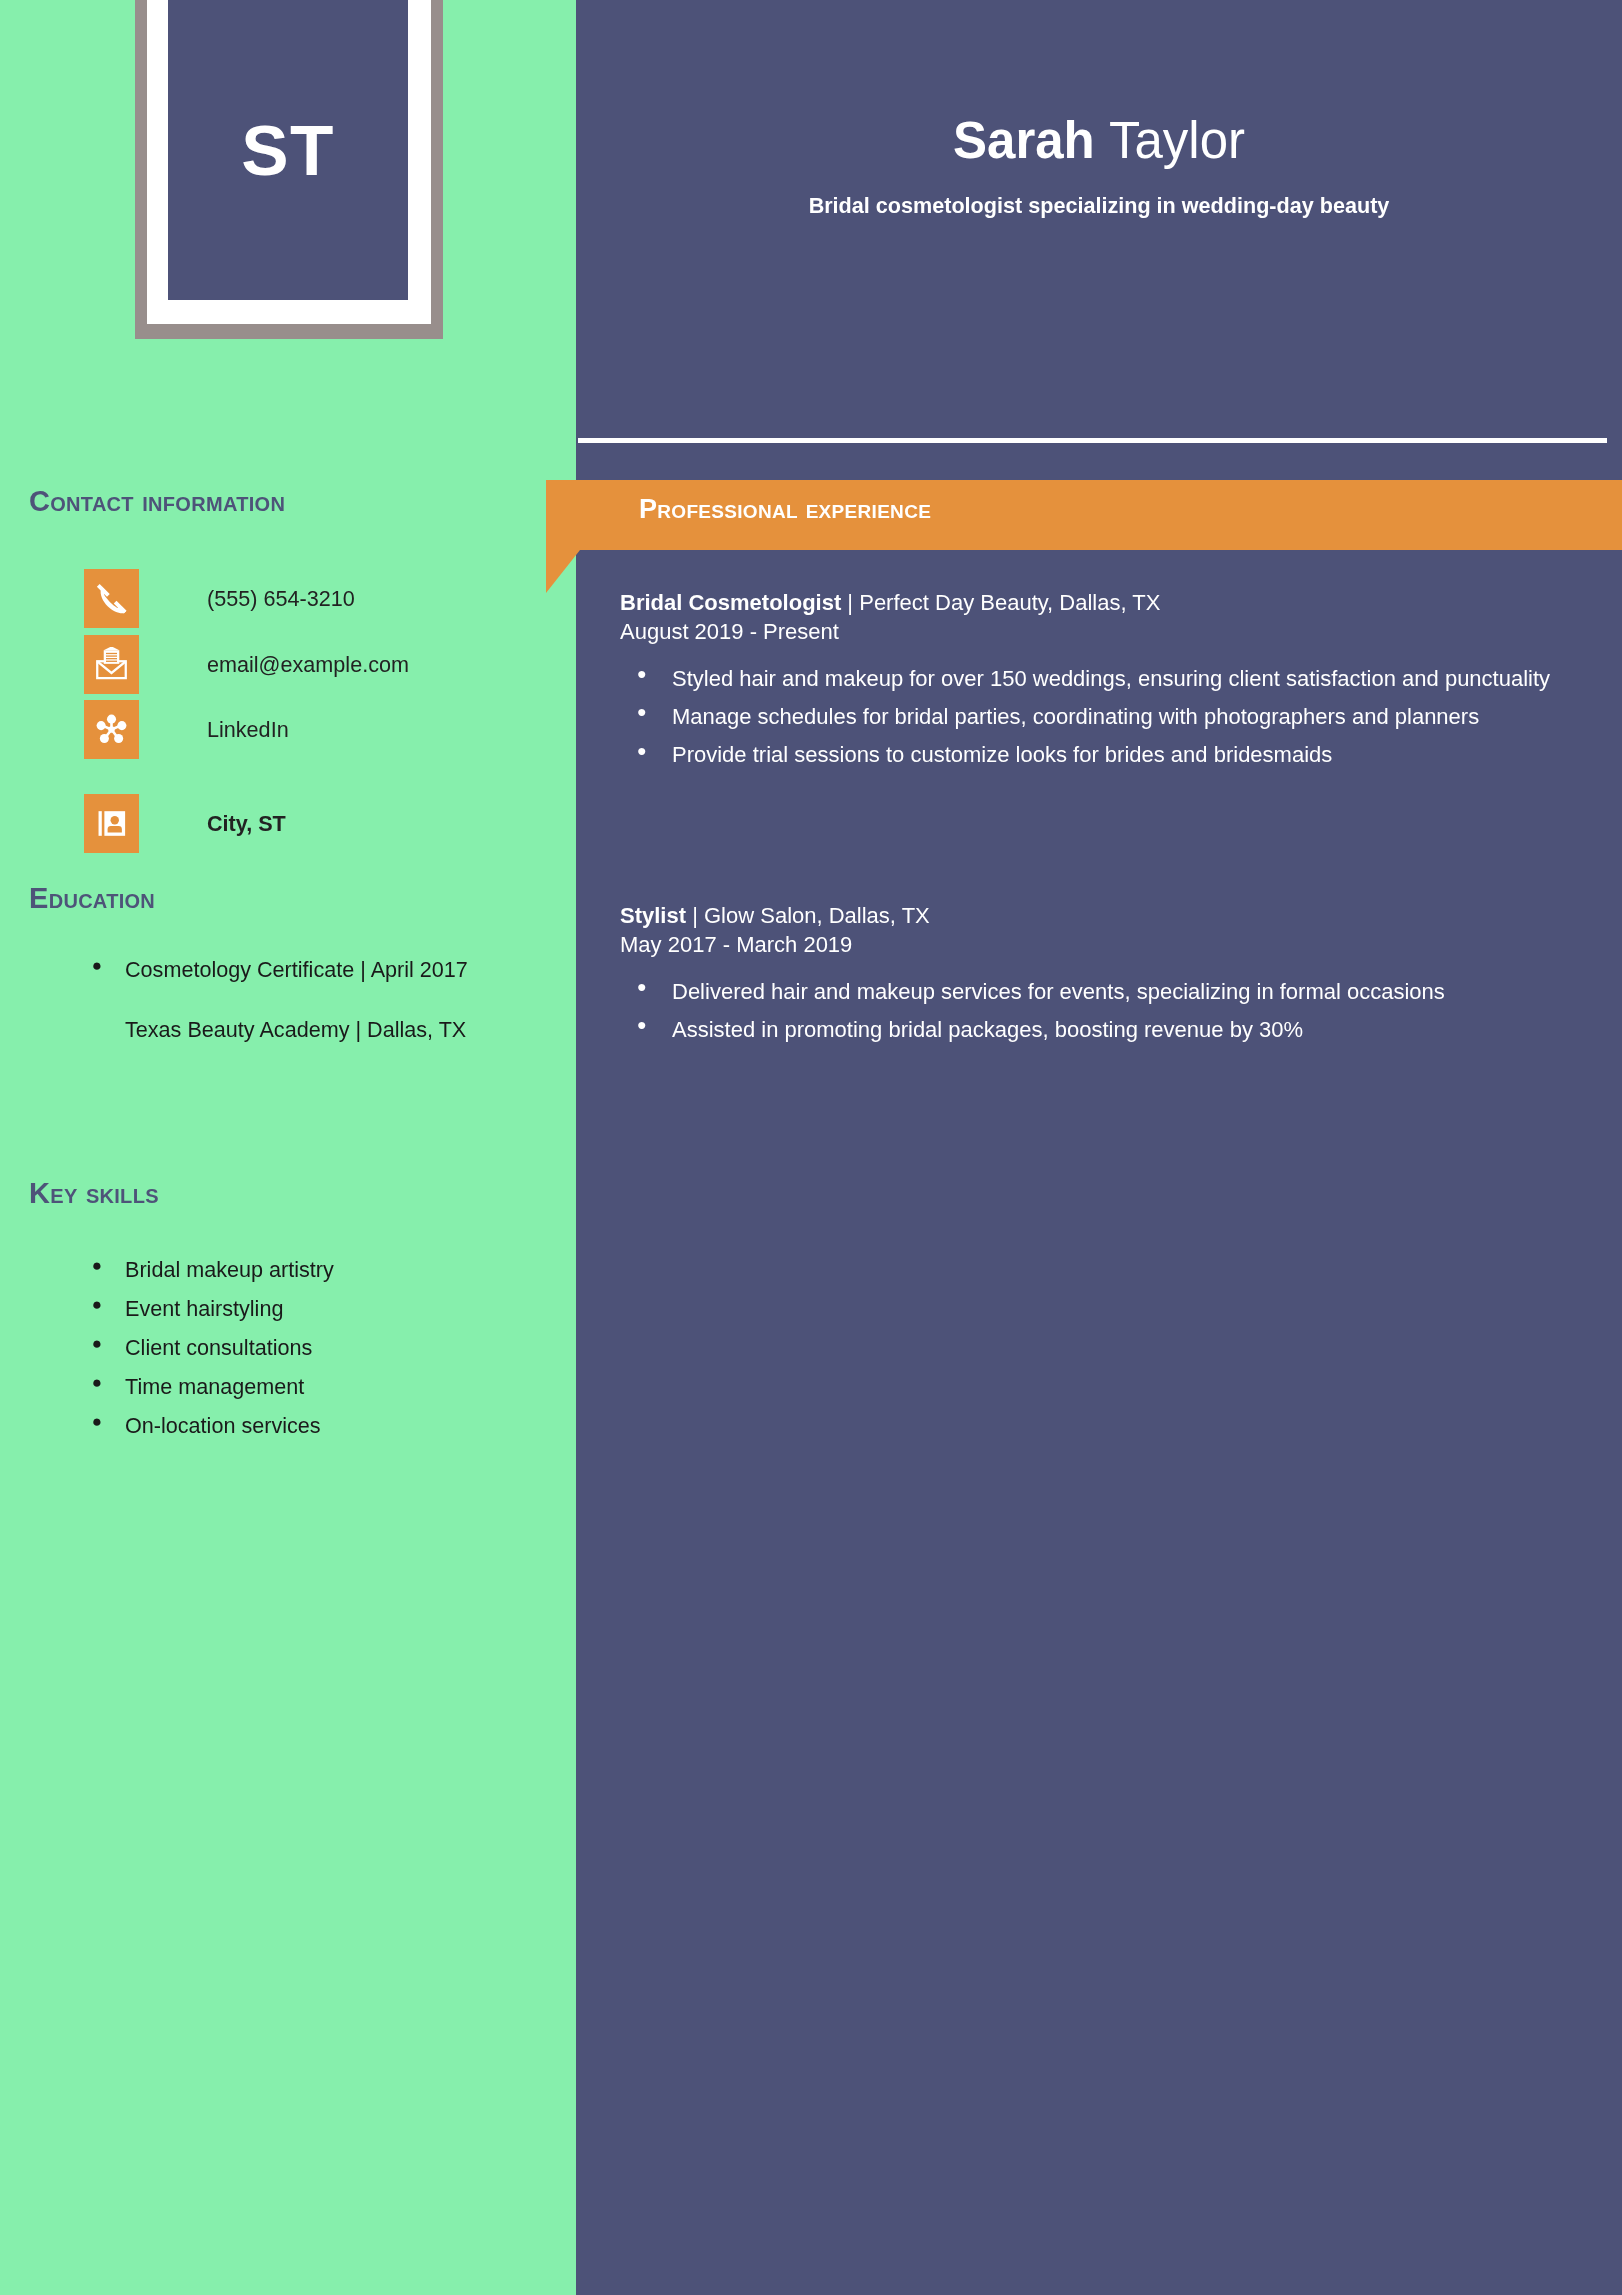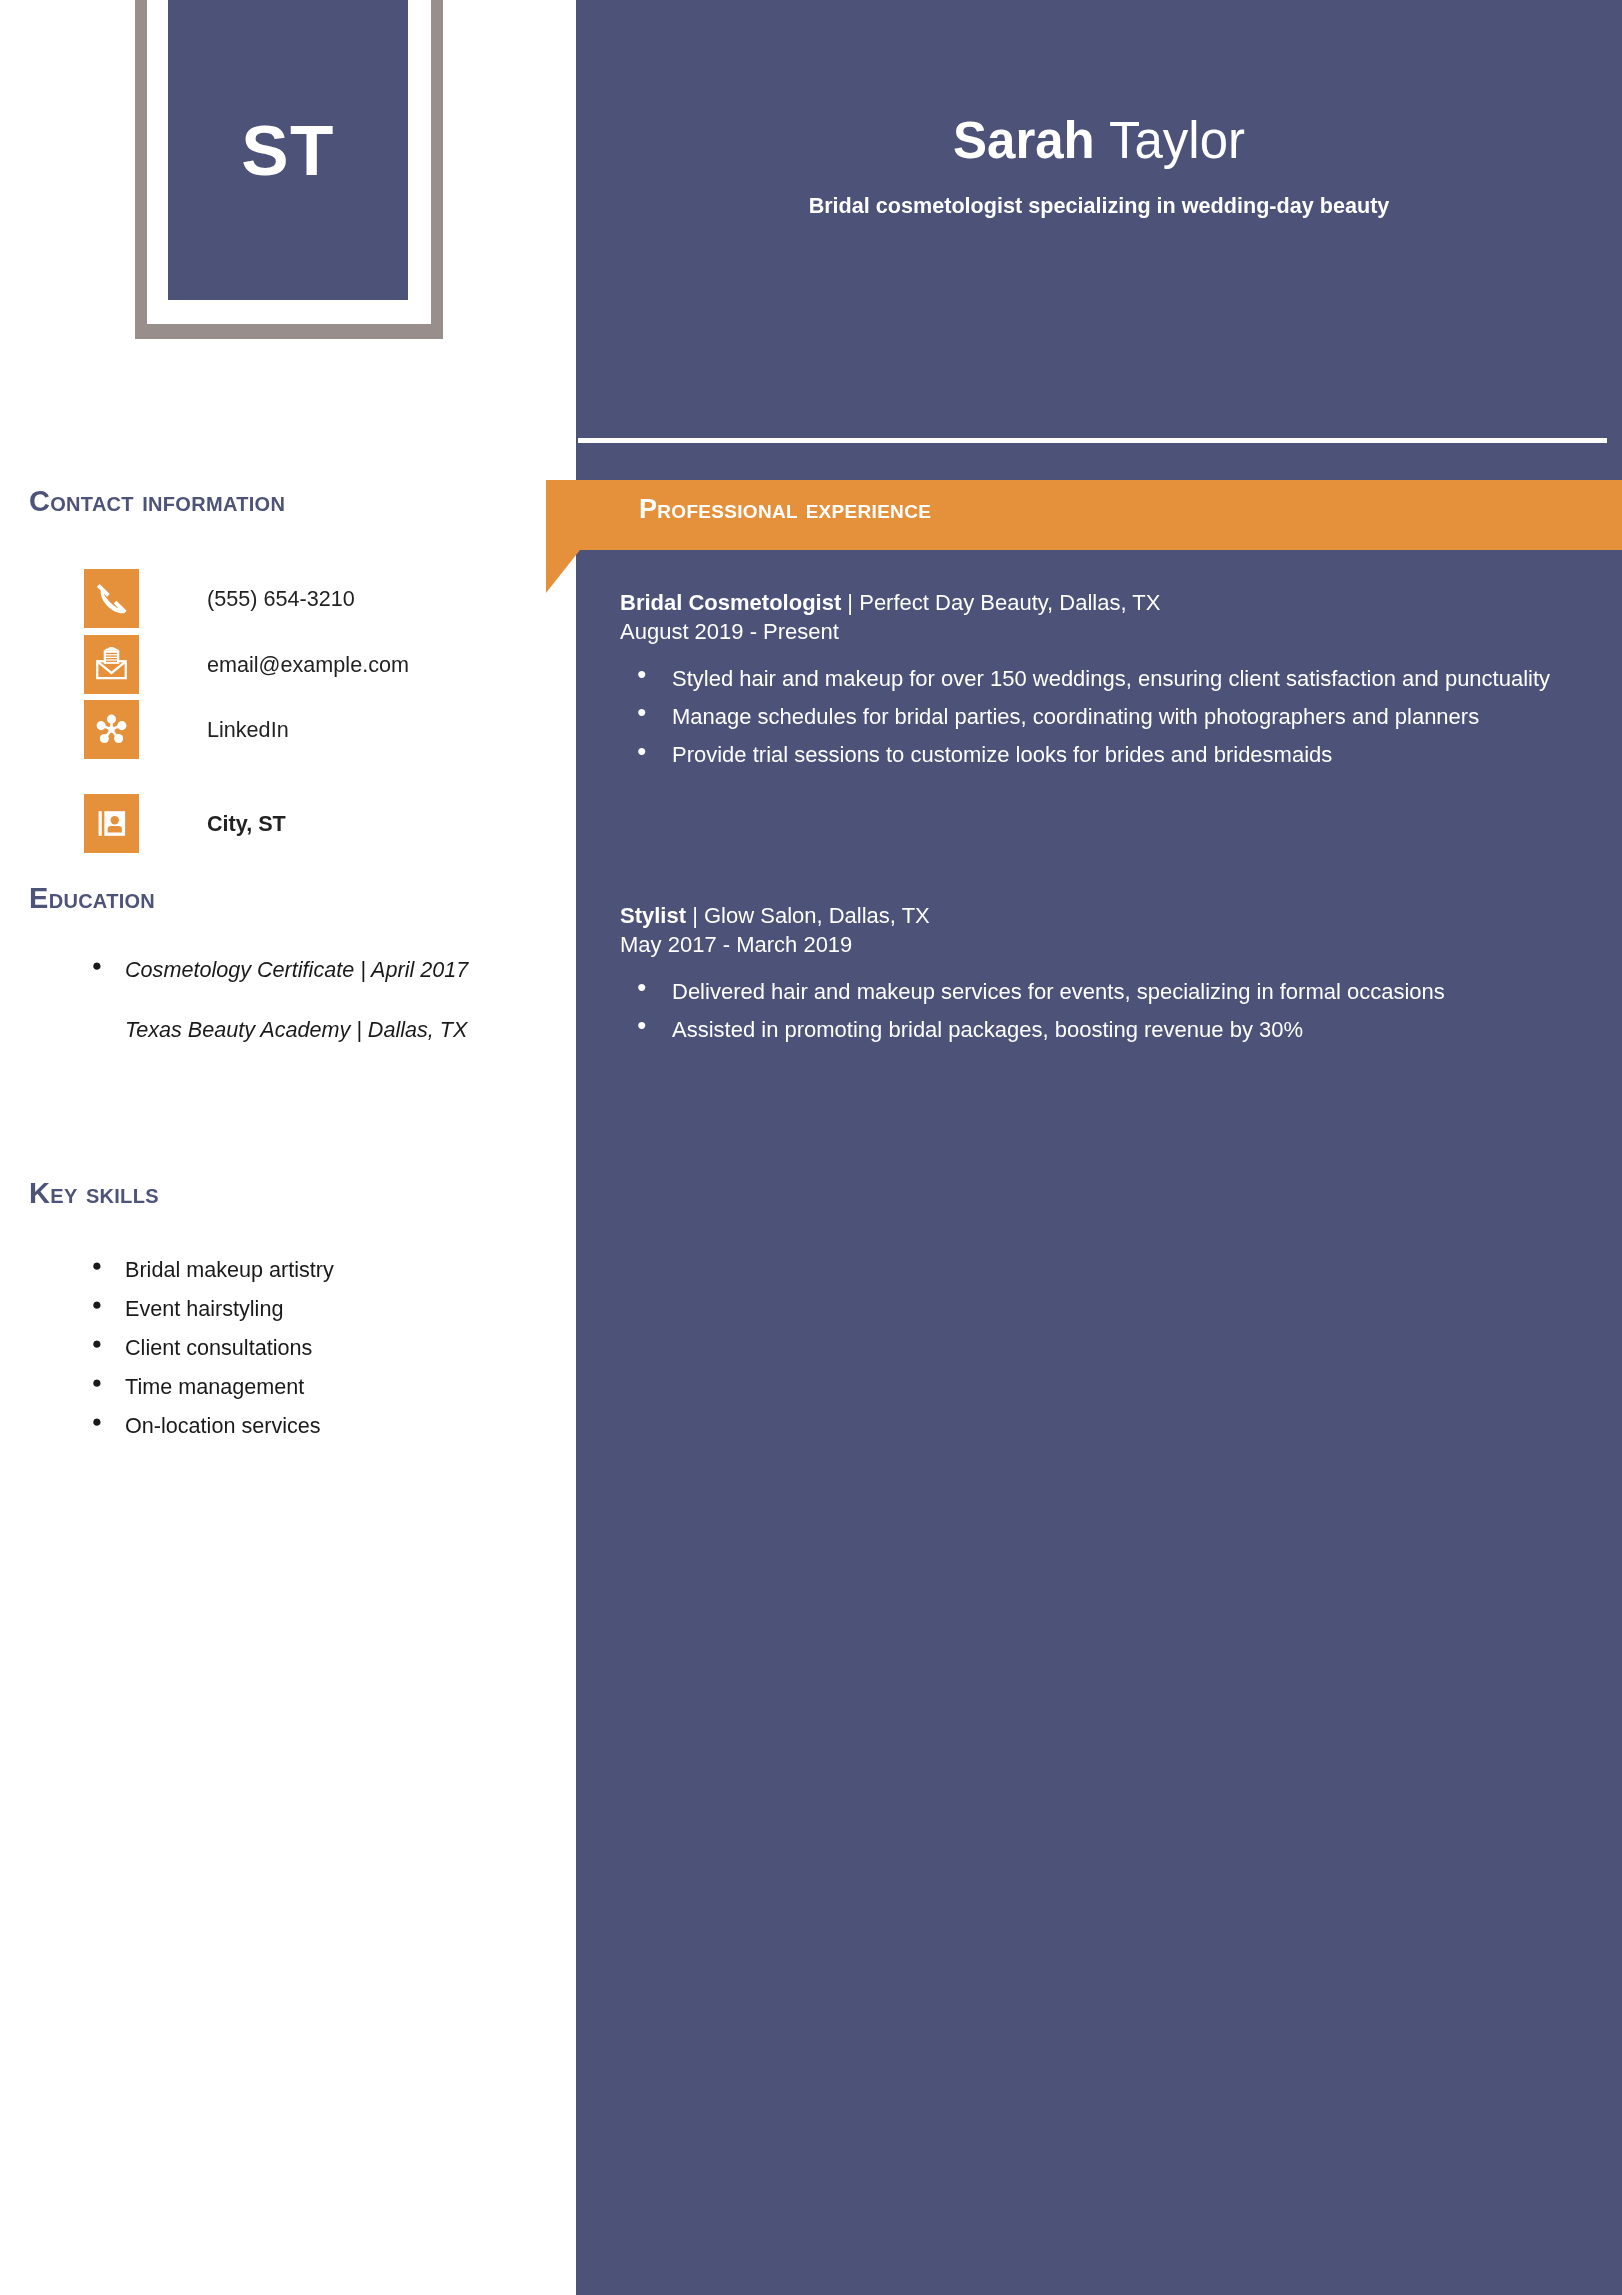--- a/index.html
+++ b/index.html
@@ -15,21 +15,21 @@
     overflow: hidden;
     -webkit-font-smoothing: antialiased;
   }
 
   
   #sidebar {
     position: absolute;
     left: 0; top: 0;
     width: 578px;
     height: 2295px;
-    background: #ffffff;
+    background: #86efac;
   }
 
   
   #monogram-box {
     position: absolute;
     left: 135px;
     top: -26px;
     width: 308px;
     height: 365px;
     background: #988e8c;
@@ -337,21 +337,21 @@
         <rect x="16" y="8" width="32" height="38" fill="#ffffff"></rect>
         <circle cx="32" cy="22" r="6.5" fill="#e5913c"></circle>
         <path d="M21 41 v-5 a5 5 0 0 1 5 -5 h12 a5 5 0 0 1 5 5 v5 Z" fill="#e5913c"></path>
       </svg>
     </span>
     <span class="contact-text">City, ST</span>
   </div>
 
   <div class="side-heading" style="left:29px; top:882px;">Education</div>
 
-  <ul class="side-list" style="left:84px; top:956px; width:399px;font-style:italic;">
+  <ul class="side-list" style="left:84px; top:956px; width:399px;">
     <li class="bulleted">Cosmetology Certificate | April 2017</li>
     <li style="margin-top:31px;">Texas Beauty Academy | Dallas, TX</li>
   </ul>
 
   <div class="side-heading" style="left:29px; top:1177px;">Key skills</div>
 
   <ul class="side-list" style="left:84px; top:1256px; width:431px;">
     <li class="bulleted" style="margin-bottom:10.5px;">Bridal makeup artistry</li>
     <li class="bulleted" style="margin-bottom:10.5px;">Event hairstyling</li>
     <li class="bulleted" style="margin-bottom:10.5px;">Client consultations</li>

